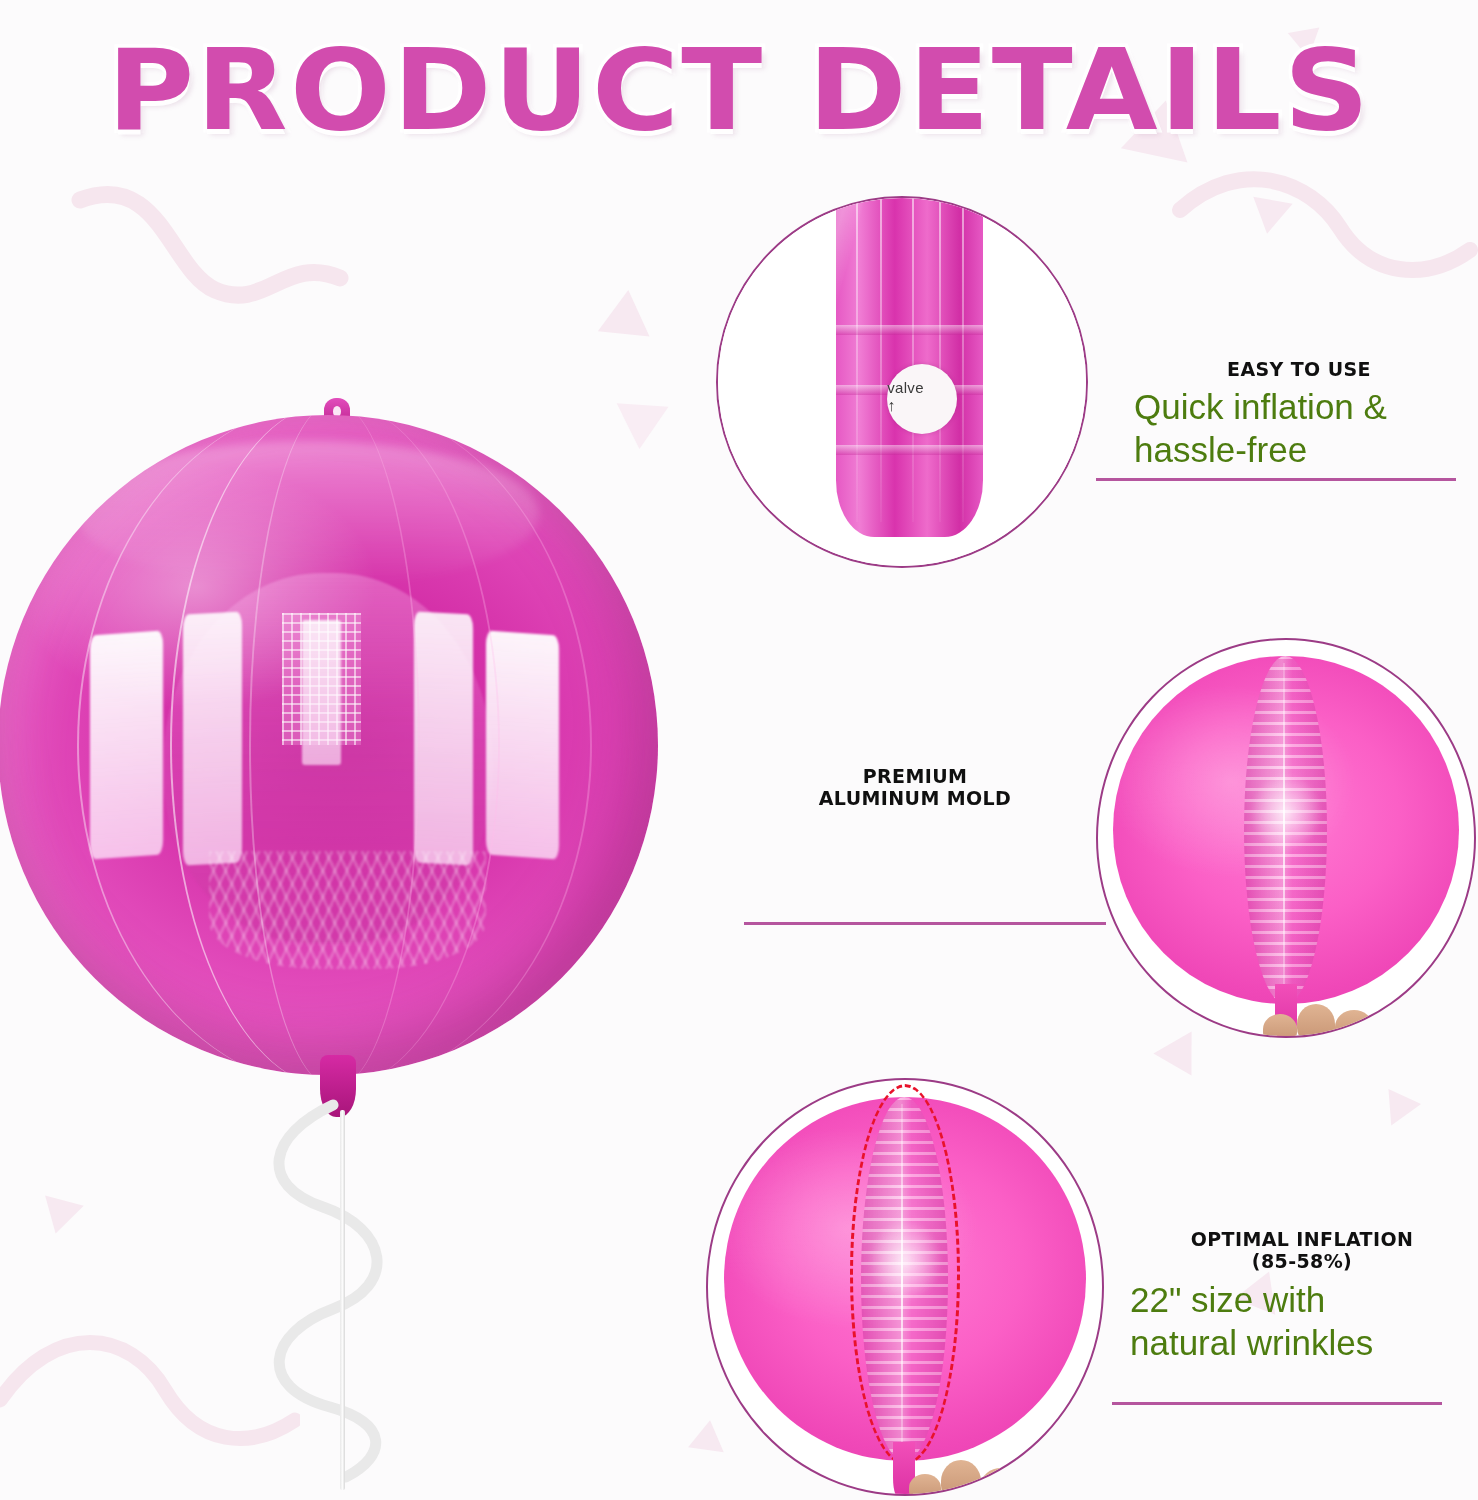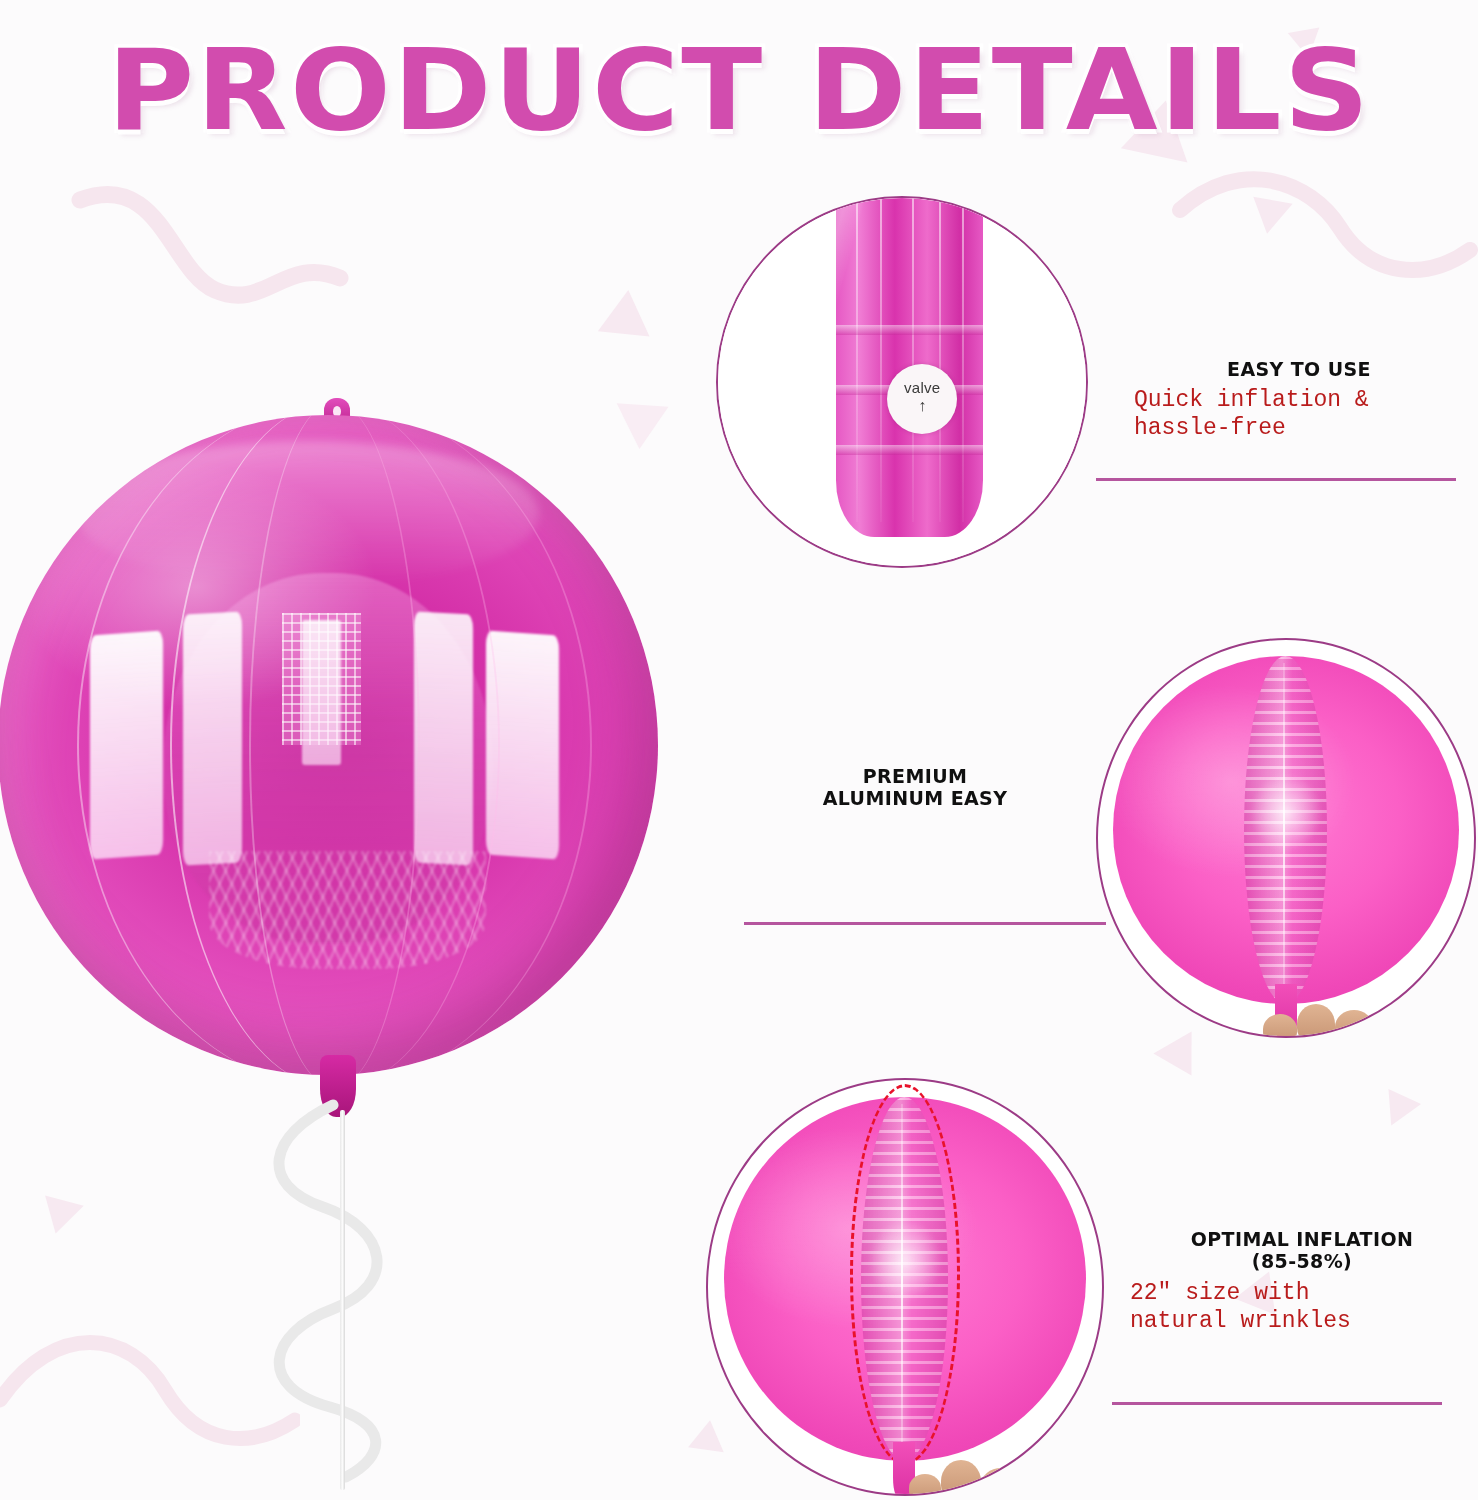--- a/index.html
+++ b/index.html
@@ -164,21 +164,21 @@
   }
   .valve-band {
     position:absolute; left:0; width:100%; height:10px;
     background:linear-gradient(to bottom, rgba(255,255,255,0.45), rgba(190,30,145,0.35));
   }
   .valve-dot {
     position:absolute; left:46%; top:45%;
     width:70px; height:70px; border-radius:50%;
     background:#FAF6F8;
     box-shadow:0 0 4px rgba(120,20,90,0.25);
-    display:flex; flex-direction:column; align-items:center; justify-content:center;
+    display:flex; flex-direction:column; align-items:flex-start; justify-content:center;
   }
   .valve-dot .vlabel {
     font-family:"Liberation Sans", sans-serif;
     font-size:15px; color:#3A3A3A; letter-spacing:.3px;
     margin-top:-4px;
   }
   .valve-dot .varrow { font-size:16px; color:#3A3A3A; line-height:1; margin-top:2px; }
 
   
   .matte-balloon {
@@ -246,24 +246,24 @@
     font-family:"DejaVu Sans", sans-serif;
     font-weight:bold;
     font-size:19px;
     line-height:1.18;
     letter-spacing:0.4px;
     color:#101010;
     transform:scaleX(1.0);
     text-align:center;
   }
   .feat-body {
-    font-family:Liberation Mono, monospace;
-    font-size:23px;
+    font-family:Liberation Sans, sans-serif;
+    font-size:35px;
     line-height:1.22;
-    color:#b91c1c;
+    color:#4d7c0f;
     margin-top:6px;
   }
   .align-right { text-align:right; }
 </style>
 </head>
 <body>
 
 <div class="stage">
 
   <div class="confetti">
@@ -359,21 +359,21 @@
         <div class="finger" style="left:4px;  width:34px; height:30px;"></div>
         <div class="finger" style="left:38px; width:38px; height:40px;"></div>
         <div class="finger" style="left:76px; width:38px; height:34px;"></div>
         <div class="finger" style="left:110px;width:30px; height:26px;"></div>
       </div>
     </div>
   </div>
   <div class="rule" style="left:744px; top:922px; width:362px;"></div>
   <div class="feature-text align-right" style="left:740px; top:765px; width:350px;">
     <div class="feat-head" style="white-space:pre-line;">PREMIUM
-ALUMINUM EASY</div>
+ALUMINUM MOLD</div>
   </div>
 
   <div class="feature-circle" style="left:706px; top:1078px; width:398px; height:418px;">
     <div class="photo">
       <div class="matte-balloon">
         <div class="scallop"></div>
         <div class="center-seam"></div>
         <div class="seam-ridge"></div>
         <div class="seam-glow"></div>
       </div>

